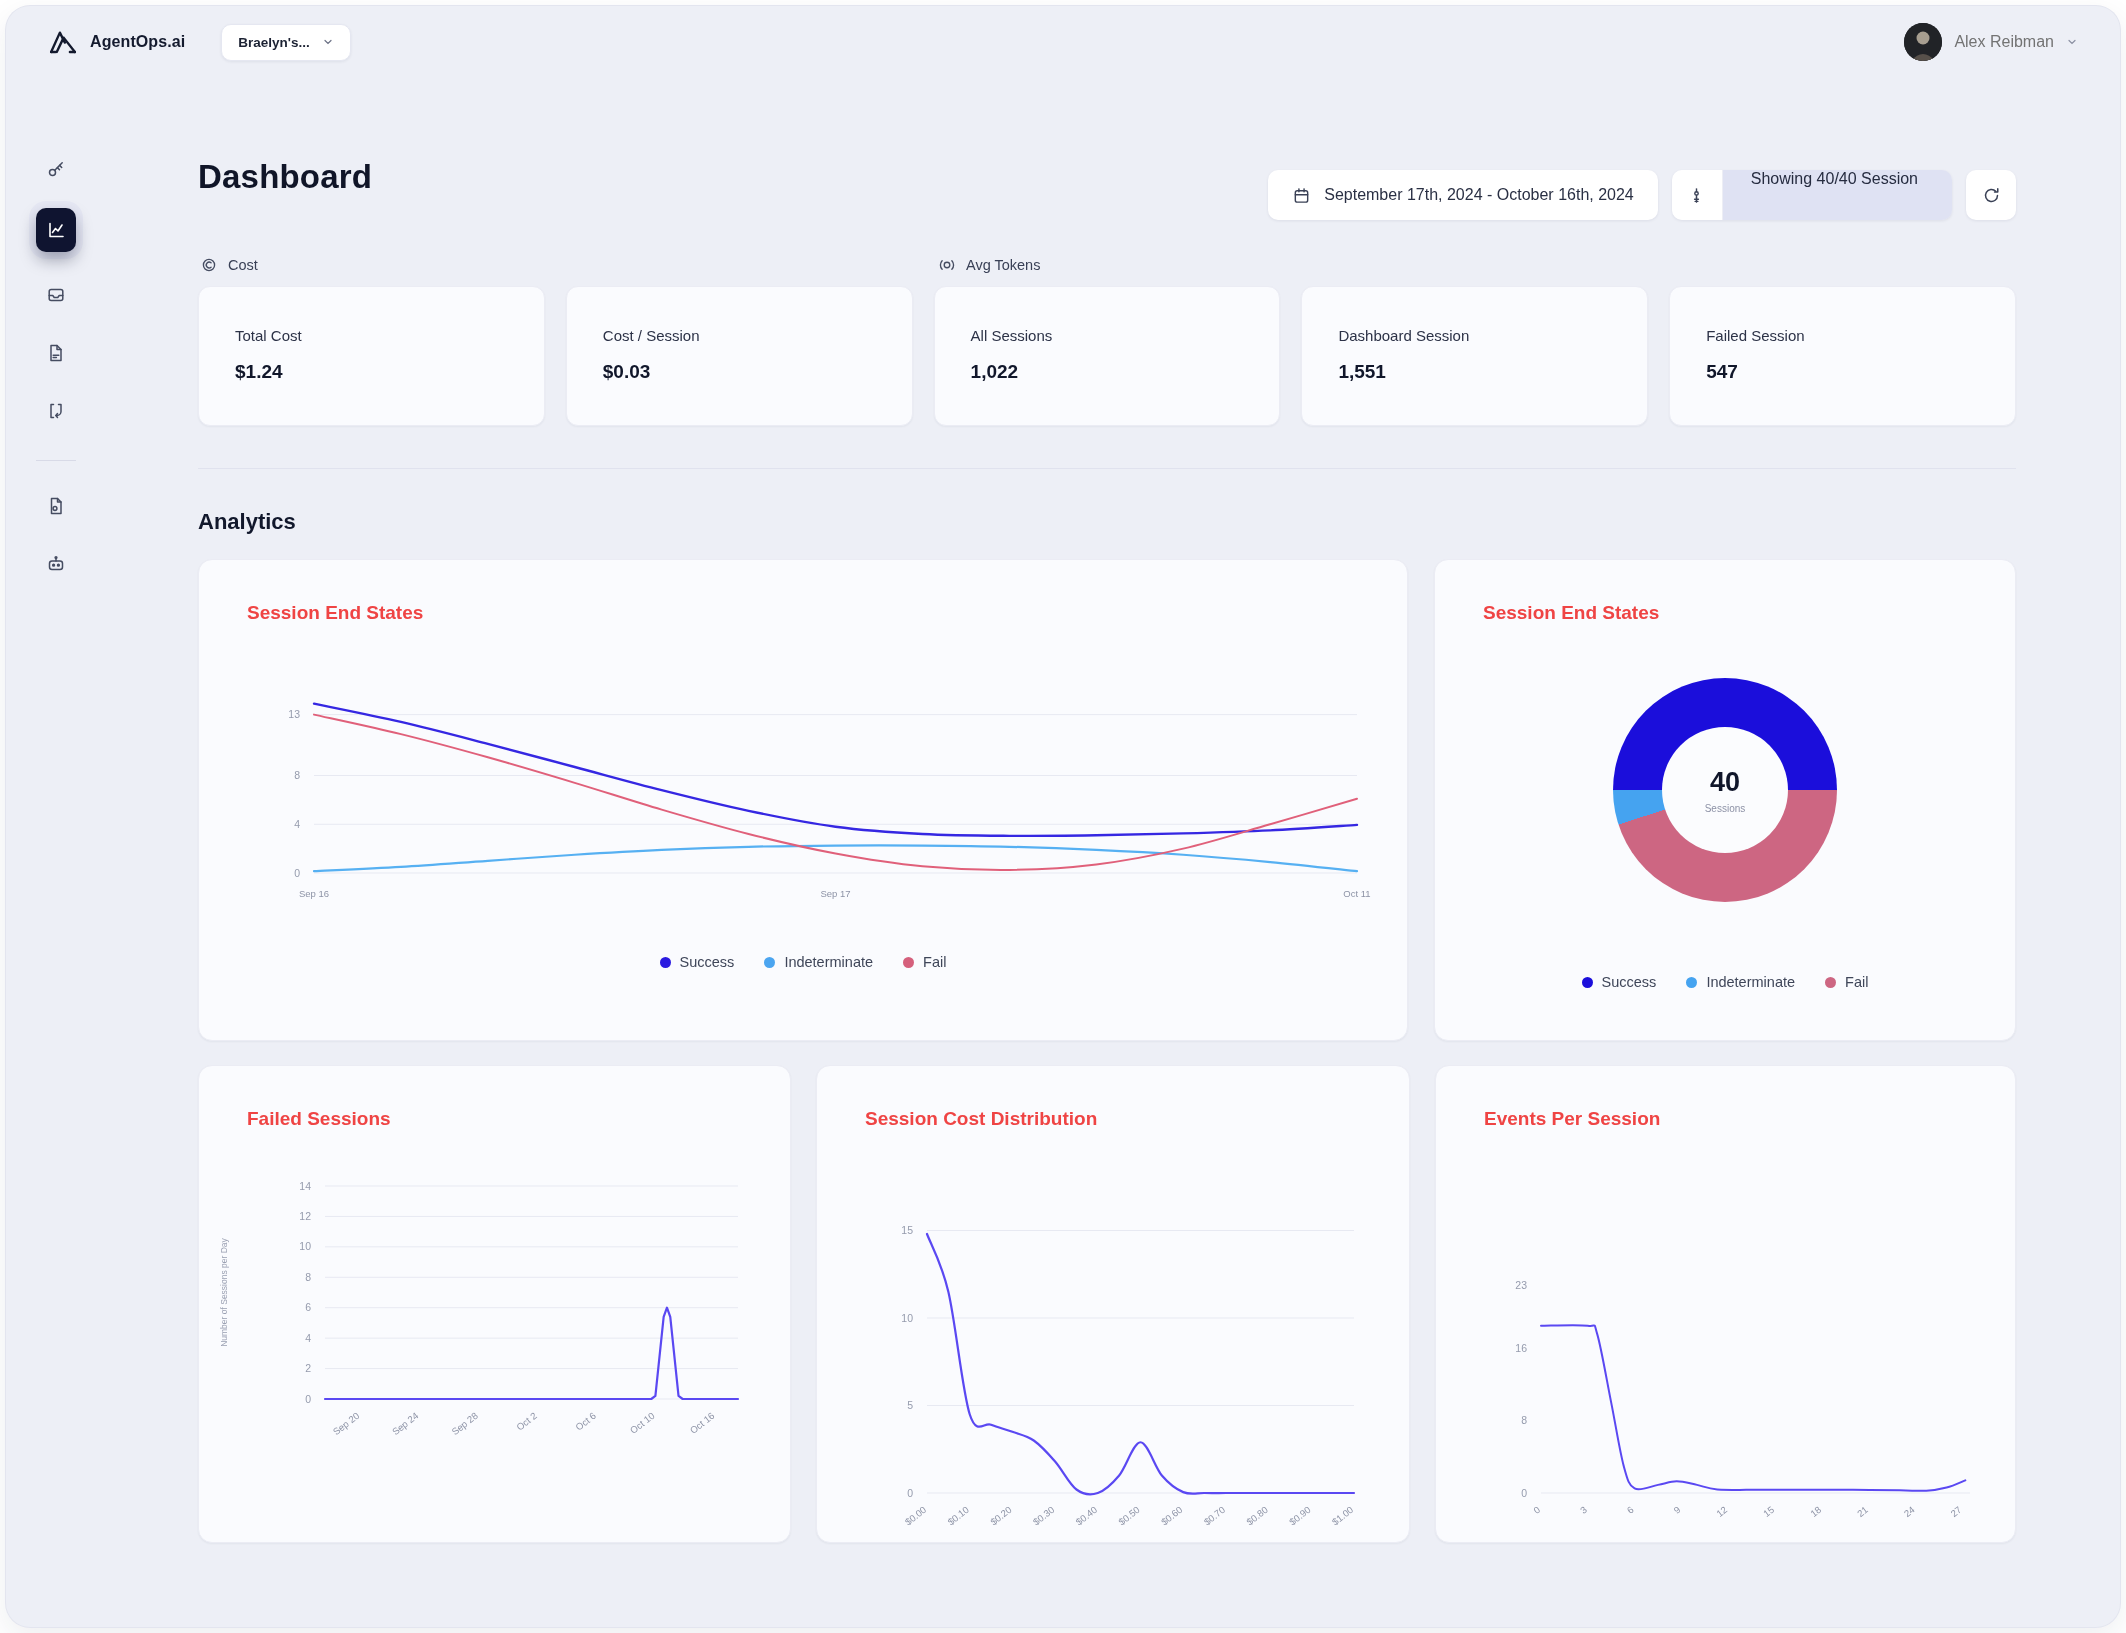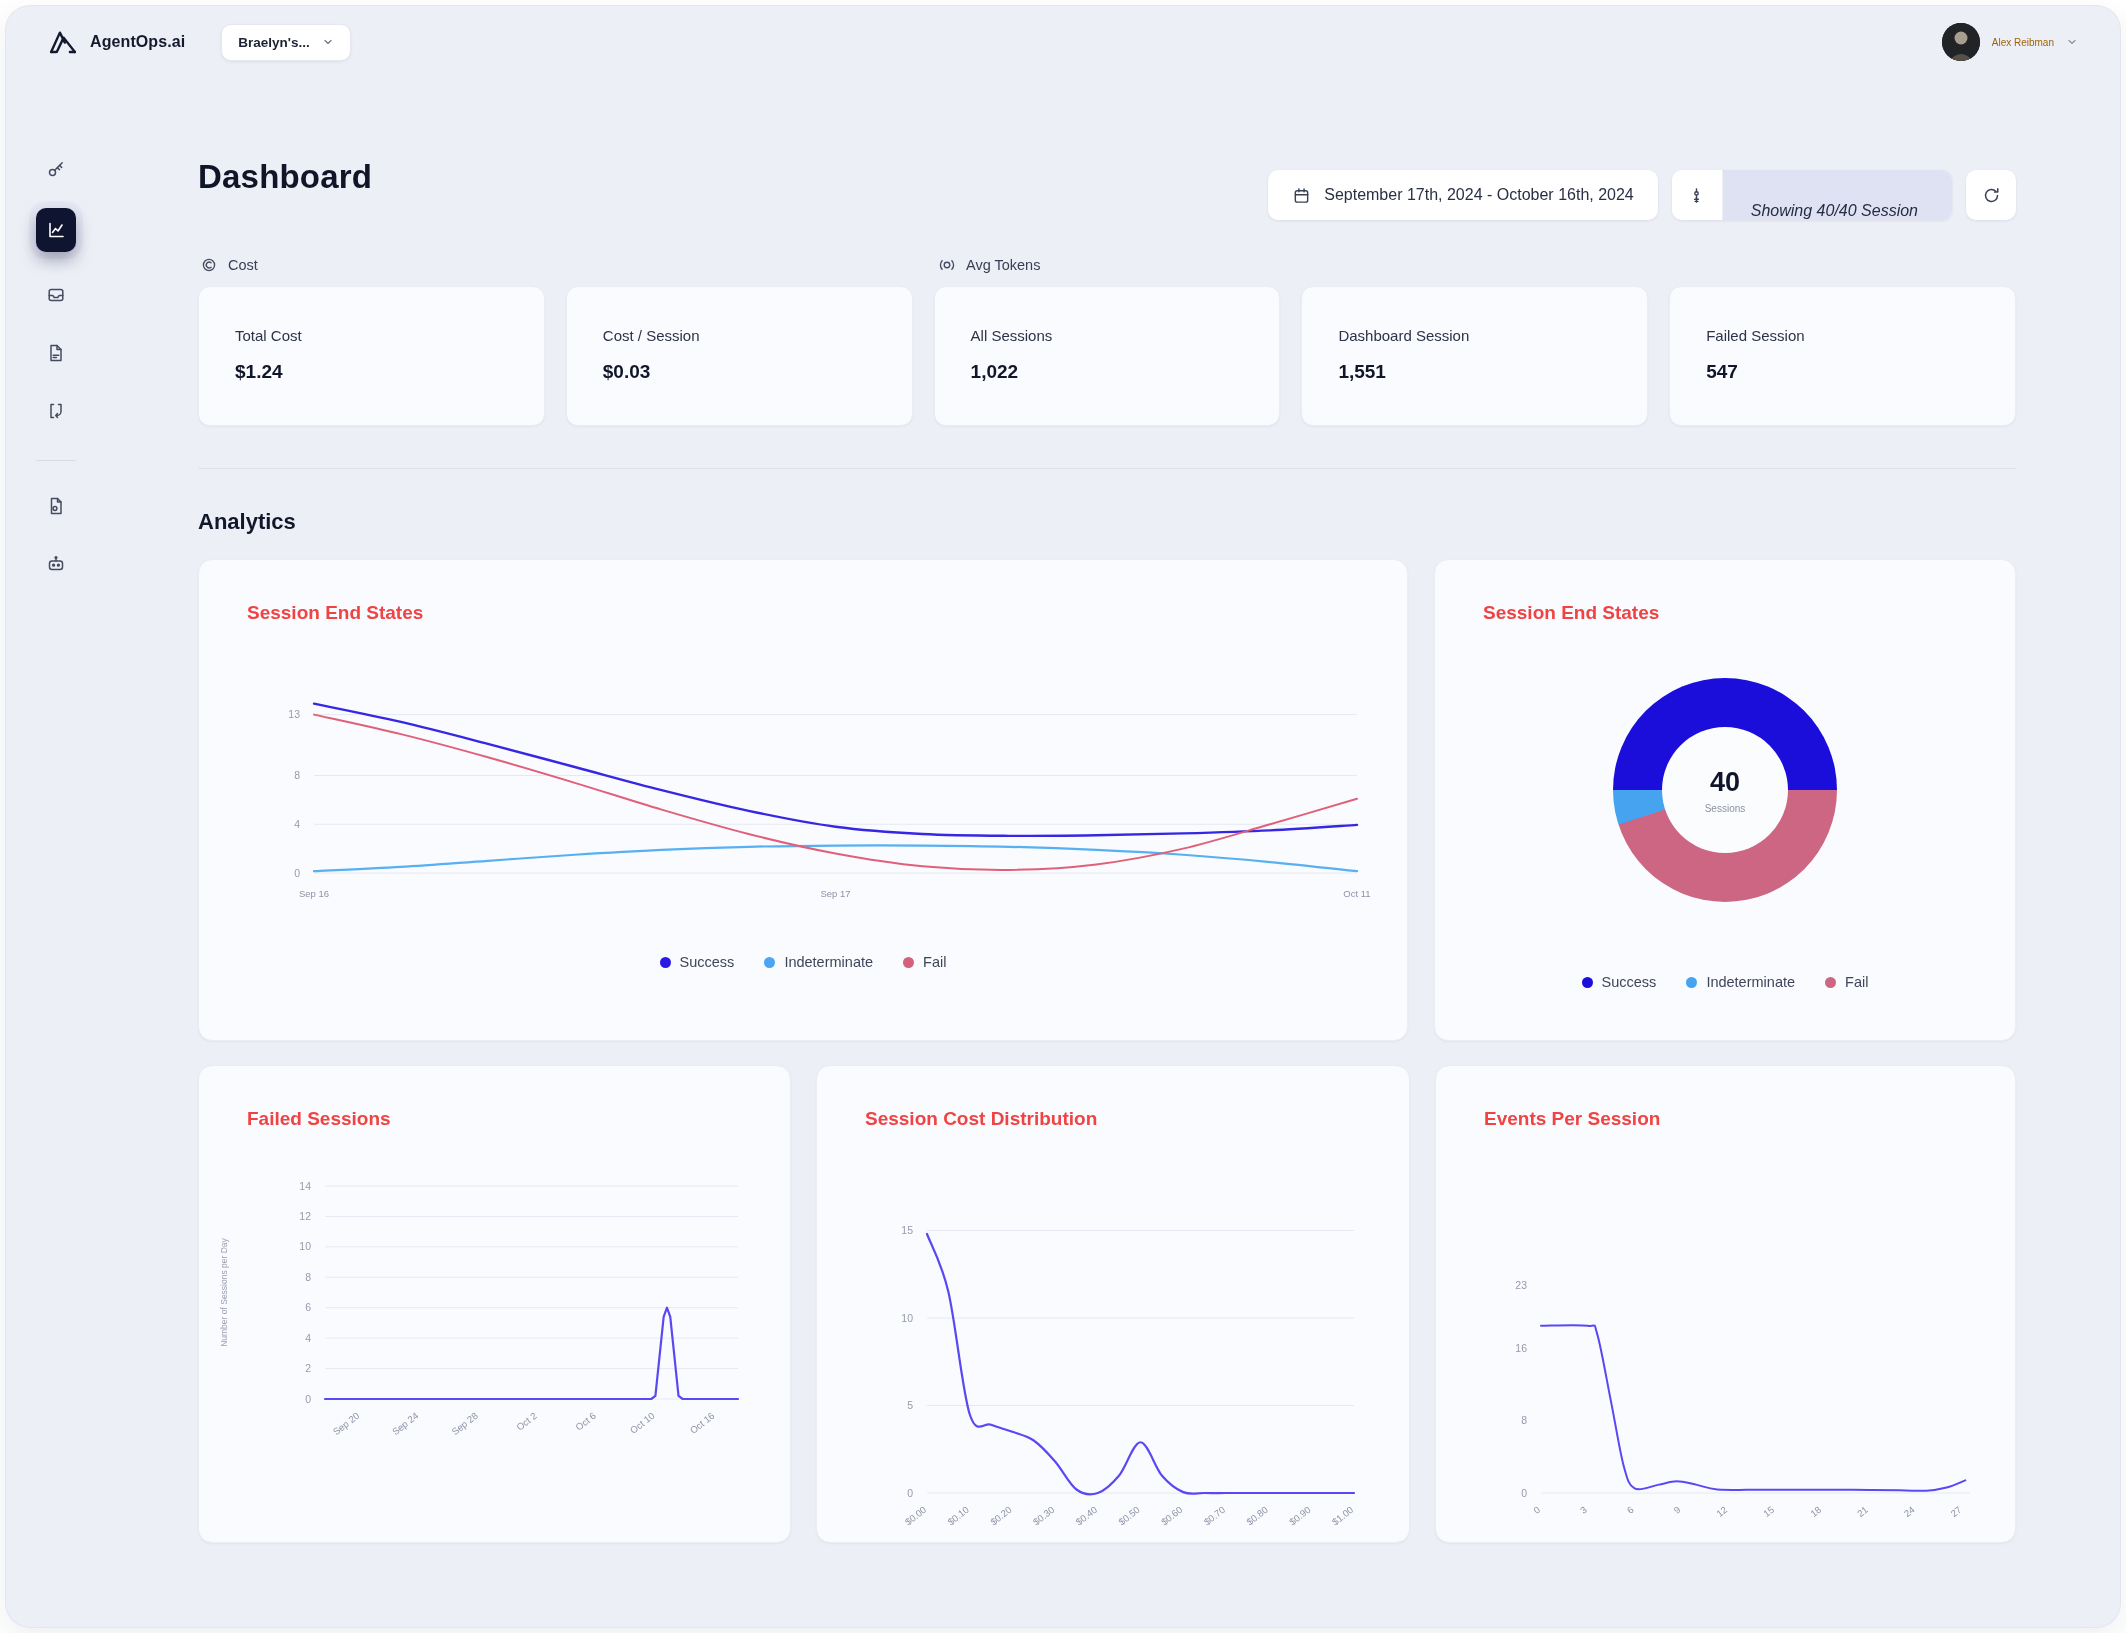--- a/index.html
+++ b/index.html
@@ -6,37 +6,37 @@
   .app{position:relative;width:2114px;height:1621px;margin:6px;background:#edeff6;border-radius:24px;overflow:hidden;box-shadow:0 0 0 1px #e3e5ef,0 10px 30px rgba(30,35,70,.08);}
 
   
   .topbar{position:absolute;top:0;left:0;right:0;height:72px;display:flex;align-items:center;padding:0 42px;box-sizing:border-box;}
   .brand{display:flex;align-items:center;gap:12px;}
   .brand-name{font-size:16px;font-weight:700;color:#141a2e;letter-spacing:.1px;}
   .project-pill{margin-left:36px;display:flex;align-items:center;gap:12px;background:#fff;border:1px solid #e5e7f1;border-radius:10px;padding:10px 16px;font-size:13.5px;font-weight:700;color:#1c2233;box-shadow:0 1px 3px rgba(20,25,60,.07);cursor:pointer;}
   .user{margin-left:auto;display:flex;align-items:center;gap:12px;cursor:pointer;}
   .avatar{width:38px;height:38px;border-radius:50%;background:#232528;overflow:hidden;position:relative;}
   .avatar svg{position:absolute;inset:0;}
-  .user-name{font-size:10px;color:#a16207;}
+  .user-name{font-size:16px;color:#737373;}
 
   
   .sidebar{position:absolute;top:72px;left:0;width:100px;bottom:0;display:flex;flex-direction:column;align-items:center;padding-top:72px;box-sizing:border-box;}
   .side-item{width:38px;height:38px;display:grid;place-items:center;margin-bottom:20px;border-radius:10px;cursor:pointer;}
   .side-item.active{background:#0f1430;box-shadow:0 8px 16px rgba(15,20,48,.35),0 0 0 7px #e6e8f4;margin-bottom:24px;width:40px;height:44px;}
   .side-divider{width:40px;height:1px;background:#d8dae7;margin:10px 0 26px;}
 
   
   .main{position:absolute;left:100px;top:72px;right:0;bottom:0;padding:56px 104px 0 92px;box-sizing:border-box;}
   .head-row{display:flex;align-items:center;}
   .page-title{margin:0;font-size:33px;font-weight:600;color:#101528;letter-spacing:.2px;}
   .controls{margin-left:auto;display:flex;align-items:center;gap:14px;margin-top:36px;}
   .date-pill{height:50px;display:flex;align-items:center;gap:13px;background:#fff;border-radius:10px;padding:0 24px;font-size:16px;color:#2a3044;box-shadow:0 1px 3px rgba(20,25,60,.08);cursor:pointer;}
   .filter-session{display:flex;height:50px;border-radius:10px;overflow:hidden;box-shadow:0 1px 3px rgba(20,25,60,.08);}
   .filter-btn{width:50px;background:#fff;display:grid;place-items:center;border-right:1px solid #edeef5;cursor:pointer;}
-  .session-pill{display:flex;align-items:flex-end;padding:0 34px 0 28px;background:#dfe2f3;font-size:16px;color:#262c40;cursor:pointer;font-style:italic;}
+  .session-pill{display:flex;align-items:flex-start;padding:0 34px 0 28px;background:#dfe2f3;font-size:16px;color:#262c40;cursor:pointer;}
   .refresh-btn{width:50px;height:50px;background:#fff;border-radius:10px;display:grid;place-items:center;box-shadow:0 1px 3px rgba(20,25,60,.08);cursor:pointer;}
 
   .sec-label{margin-top:42px;font-size:15px;font-weight:700;color:#171d30;}
   .toggle-row{position:relative;height:26px;margin-top:24px;}
   .toggle{position:absolute;top:12px;display:flex;align-items:center;gap:10px;font-size:14.5px;color:#394056;cursor:pointer;}
   .toggle.t-cost{left:2px;}
   .toggle.t-tokens{left:740px;}
 
   .cards-row{display:flex;gap:21px;margin-top:16px;}
   .stat-card{flex:1;height:140px;background:#fafbfe;border:1px solid #ebecf4;border-radius:12px;padding:40px 36px 0;box-sizing:border-box;box-shadow:0 1px 2px rgba(25,30,65,.05);}

